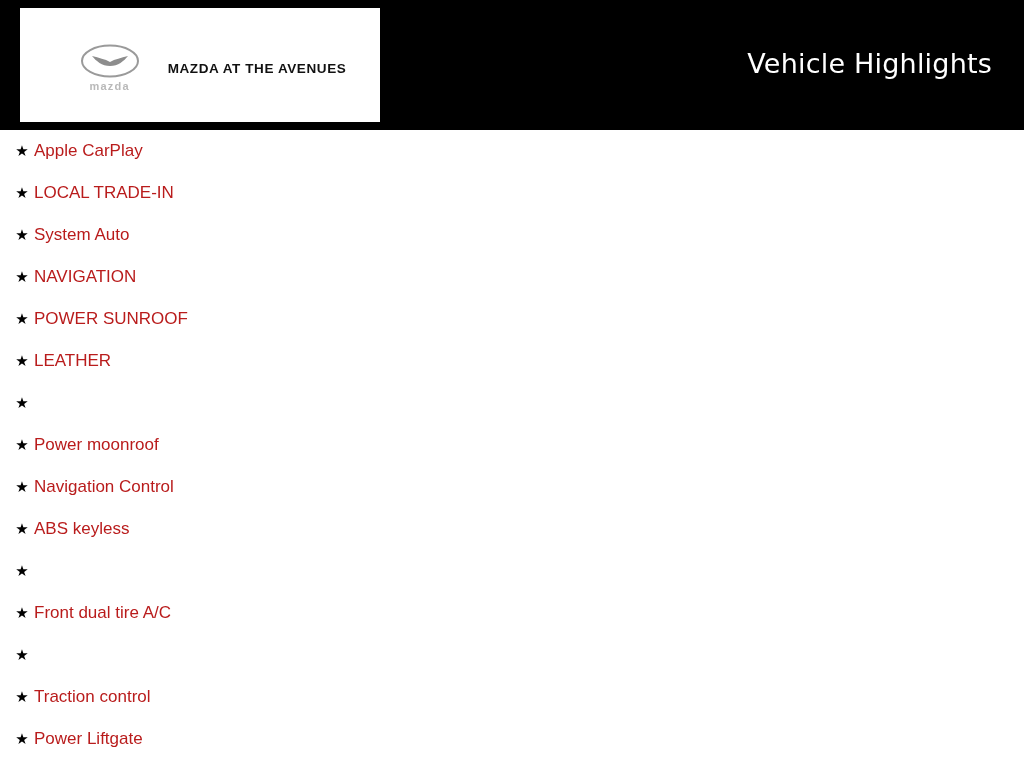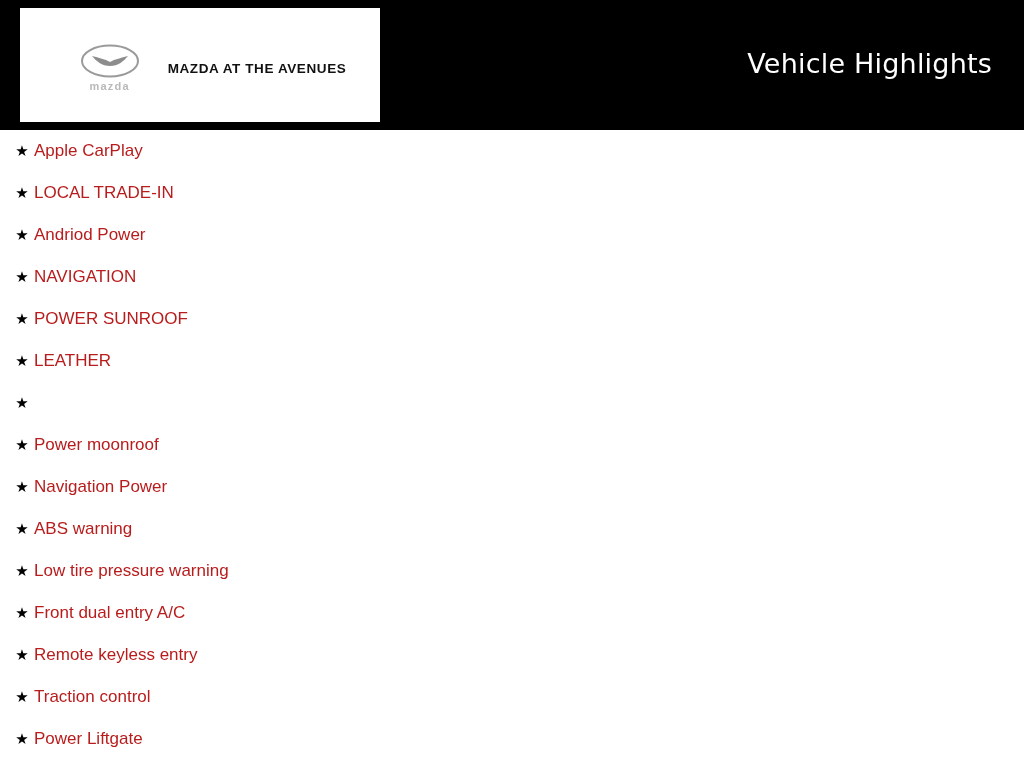--- a/index.html
+++ b/index.html
@@ -144,21 +144,21 @@
     <li class="highlight-item">
       <span class="bullet">★</span>
       <span class="highlight-label">Apple CarPlay</span>
     </li>
     <li class="highlight-item">
       <span class="bullet">★</span>
       <span class="highlight-label">LOCAL TRADE-IN</span>
     </li>
     <li class="highlight-item">
       <span class="bullet">★</span>
-      <span class="highlight-label">Andriod Power</span>
+      <span class="highlight-label">System Auto</span>
     </li>
     <li class="highlight-item">
       <span class="bullet">★</span>
       <span class="highlight-label">NAVIGATION</span>
     </li>
     <li class="highlight-item">
       <span class="bullet">★</span>
       <span class="highlight-label">POWER SUNROOF</span>
     </li>
     <li class="highlight-item">
@@ -167,37 +167,35 @@
     </li>
     <li class="highlight-item">
       <span class="bullet">★</span>
     </li>
     <li class="highlight-item">
       <span class="bullet">★</span>
       <span class="highlight-label">Power moonroof</span>
     </li>
     <li class="highlight-item">
       <span class="bullet">★</span>
-      <span class="highlight-label">Navigation Power</span>
-    </li>
-    <li class="highlight-item">
-      <span class="bullet">★</span>
-      <span class="highlight-label">ABS warning</span>
-    </li>
-    <li class="highlight-item">
-      <span class="bullet">★</span>
-      <span class="highlight-label">Low tire pressure warning</span>
-    </li>
-    <li class="highlight-item">
-      <span class="bullet">★</span>
-      <span class="highlight-label">Front dual entry A/C</span>
-    </li>
-    <li class="highlight-item">
-      <span class="bullet">★</span>
-      <span class="highlight-label">Remote keyless entry</span>
+      <span class="highlight-label">Navigation Control</span>
+    </li>
+    <li class="highlight-item">
+      <span class="bullet">★</span>
+      <span class="highlight-label">ABS keyless</span>
+    </li>
+    <li class="highlight-item">
+      <span class="bullet">★</span>
+    </li>
+    <li class="highlight-item">
+      <span class="bullet">★</span>
+      <span class="highlight-label">Front dual tire A/C</span>
+    </li>
+    <li class="highlight-item">
+      <span class="bullet">★</span>
     </li>
     <li class="highlight-item">
       <span class="bullet">★</span>
       <span class="highlight-label">Traction control</span>
     </li>
     <li class="highlight-item">
       <span class="bullet">★</span>
       <span class="highlight-label">Power Liftgate</span>
     </li>
   </ul>

